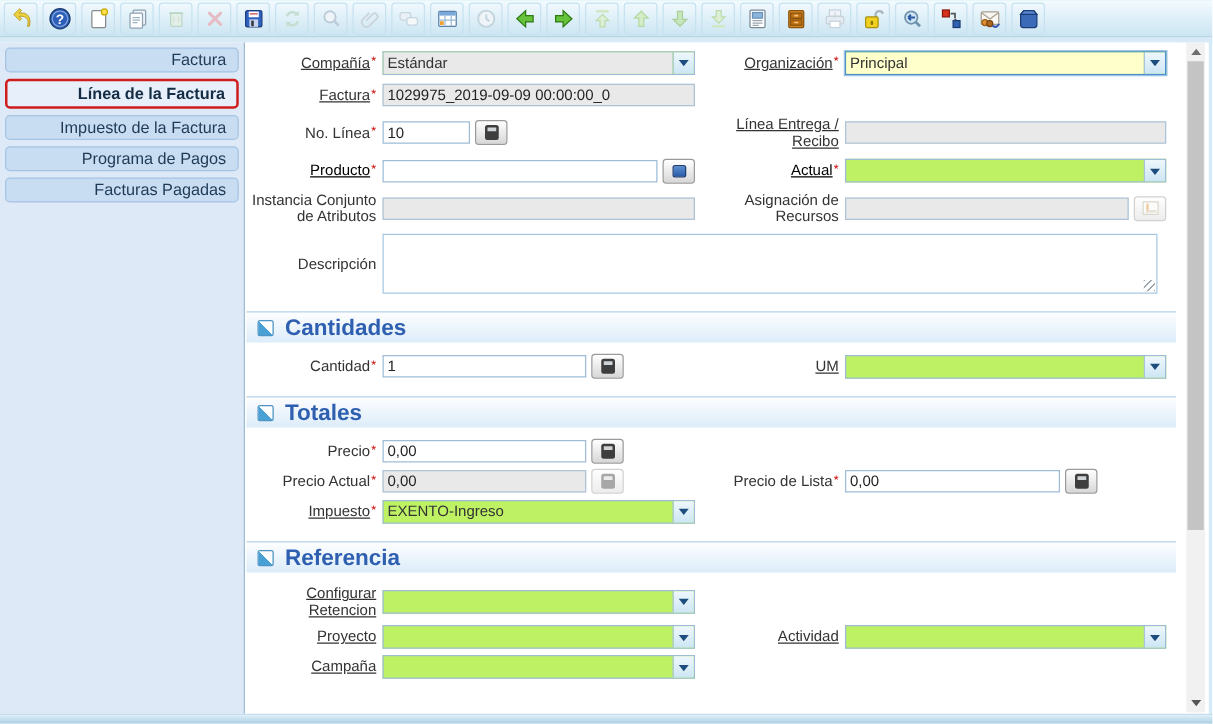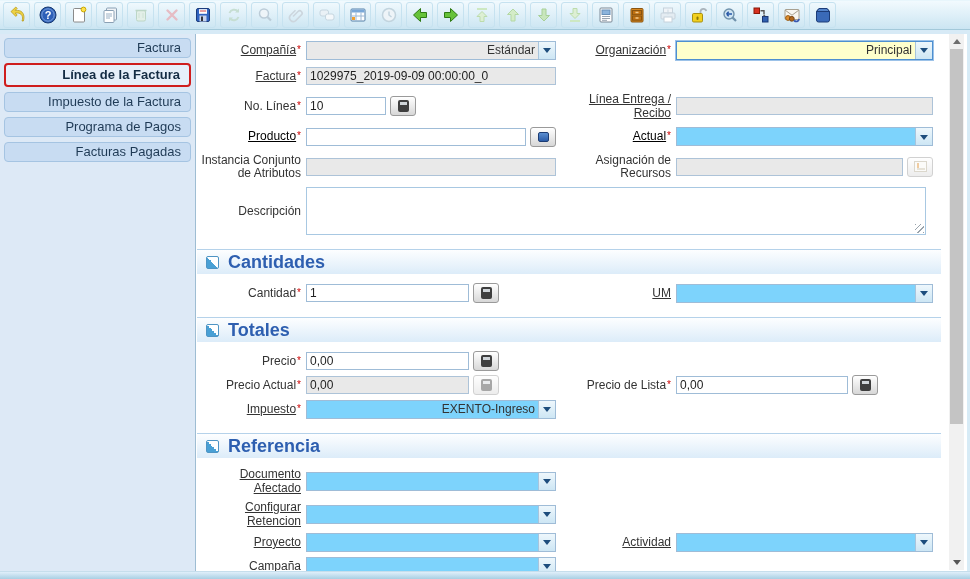--- a/index.html
+++ b/index.html
@@ -59,21 +59,21 @@
   .lbl.u { text-decoration:underline; }
   .lbl.red { color:#000000; }
   .req { color:#cc0000; font-size:10px; vertical-align:top; margin-left:1px; }
 
   input.tin {
     height:18px; border:1px solid #9fbcd7; background:#fff; padding:1px 3px;
     font:12px "Liberation Sans", sans-serif; color:#222; width:100%;
   }
   input.tin.ro { background:#e9e9e9; border-color:#adc3d8; }
 
-  .combo { display:flex; height:19px; border:1px solid #9fbcd7; background:#7dd3fc; flex:0 0 auto;text-align:right; }
+  .combo { display:flex; height:19px; border:1px solid #9fbcd7; background:#bef264; flex:0 0 auto; }
   .combo .ctxt { flex:1; font-size:12px; padding:1.5px 3px; white-space:nowrap; overflow:hidden; }
   .combo .cbtn2 {
     width:17px; flex:0 0 auto; border-left:1px solid #a8c4dc;
     background:linear-gradient(#eef7fc,#cde6f4);
     display:flex; align-items:center; justify-content:center;
   }
   .arr { width:0; height:0; border:4px solid transparent; border-top:5px solid #1d4d7d; margin-top:5px; }
   .combo.cro .ctxt { background:#e9e9e9; }
   .combo.mand { border:1px solid #4e8fd0; box-shadow:0 0 0 1px #9cc2e8; }
   .combo.mand .ctxt { background:#ffffcc; }
@@ -399,21 +399,21 @@
   <div class="frow">
     <div class="flabel"><span class="lbl u">Factura</span><span class="req">*</span></div>
     <div class="f2">
       <input class="tin ro" style="width: 250px;" readonly="" value="1029975_2019-09-09 00:00:00_0">
     </div>
   </div>
 
   <div class="frow" style="min-height:26px">
     <div class="flabel"><span class="lbl">No. Línea</span><span class="req">*</span></div>
     <div class="f2">
-      <input class="tin" style="width: 80px;" value="10">
+      <input class="tin" style="width: 70px;" value="10">
       <button class="sqbtn">
           <span class="calcglyph"></span>
         </button>
     </div>
     <div class="flabel3"><span class="lbl u">Línea Entrega / Recibo</span></div>
     <div class="f4">
       <input class="tin ro" style="width: 257px;" readonly="" value="">
     </div>
   </div>
 
@@ -522,31 +522,20 @@
           </div>
       </div>
     </div>
   </div>
 
   <div class="sect">
     <span class="stoggle"></span>
     <span class="stitle">Referencia</span>
   </div>
   <div class="frow" style="min-height:26px;margin-bottom:4px">
-    <div class="flabel"><span class="lbl u">Documento Afectado</span></div>
-    <div class="f2">
-      <div class="combo" style="width:250px">
-        <div class="ctxt"></div>
-        <div class="cbtn2">
-            <span class="arr"></span>
-          </div>
-      </div>
-    </div>
-  </div>
-  <div class="frow" style="min-height:26px;margin-bottom:4px">
     <div class="flabel"><span class="lbl u">Configurar Retencion</span></div>
     <div class="f2">
       <div class="combo" style="width:250px">
         <div class="ctxt"></div>
         <div class="cbtn2">
             <span class="arr"></span>
           </div>
       </div>
     </div>
   </div>

